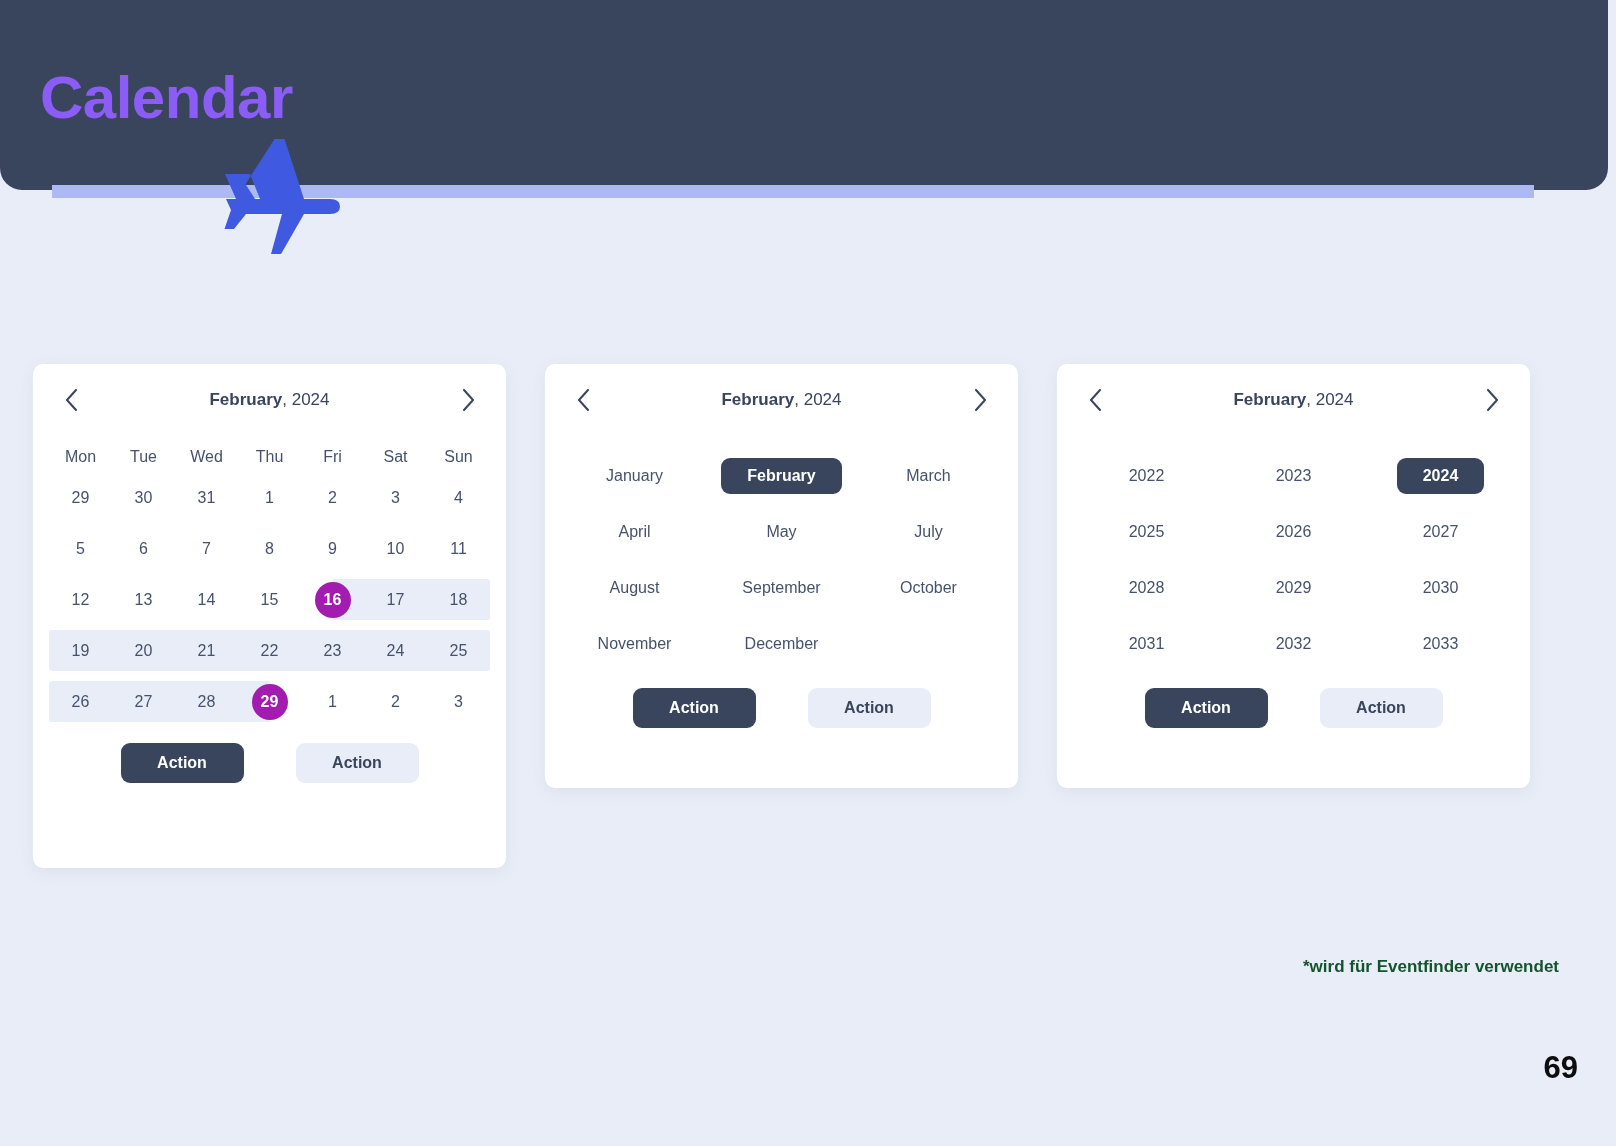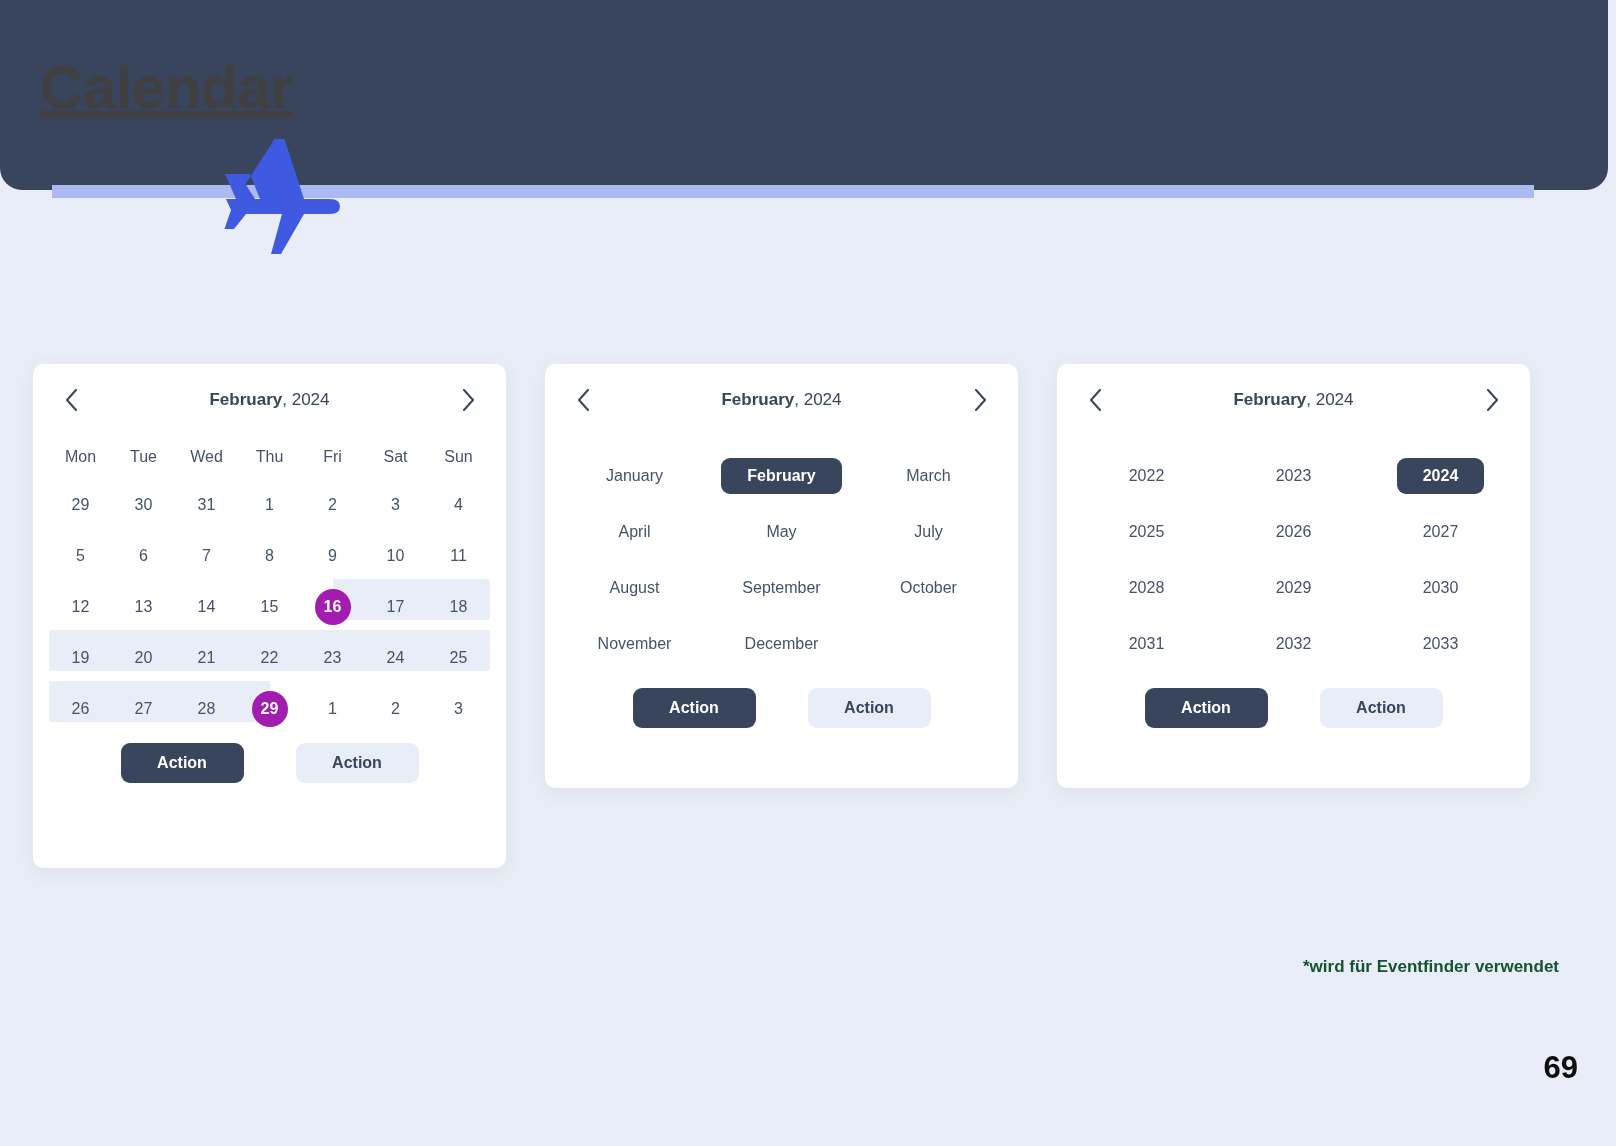--- a/index.html
+++ b/index.html
@@ -31,27 +31,26 @@
     width: 1608px;
     height: 190px;
     background: #39455c;
     border-bottom-left-radius: 22px;
     border-bottom-right-radius: 22px;
   }
 
   .header-title {
     position: absolute;
     left: 40px;
-    top: 58px;
+    top: 68px;
     font-size: 60px;
     font-weight: bold;
-    color: #404040;
+    color: #8b5cf6;
     letter-spacing: -0.5px;
     line-height: 1;
-    text-decoration: underline;
   }
 
   .header-accent {
     position: absolute;
     left: 52px;
     top: 185px;
     width: 1482px;
     height: 13px;
     background: #adbaf2;
   }
@@ -130,21 +129,21 @@
     font-size: 16px;
     color: #46526b;
     line-height: 30px;
   }
 
   .day-row { height: 51px; position: relative; }
 
   .day-cell {
     position: relative;
     display: flex;
-    align-items: flex-end;
+    align-items: center;
     justify-content: center;
     font-size: 16px;
     color: #46526b;
     cursor: pointer;
   }
 
   
   .day-cell.in-range::before,
   .day-cell.range-start::before,
   .day-cell.range-end::before {

